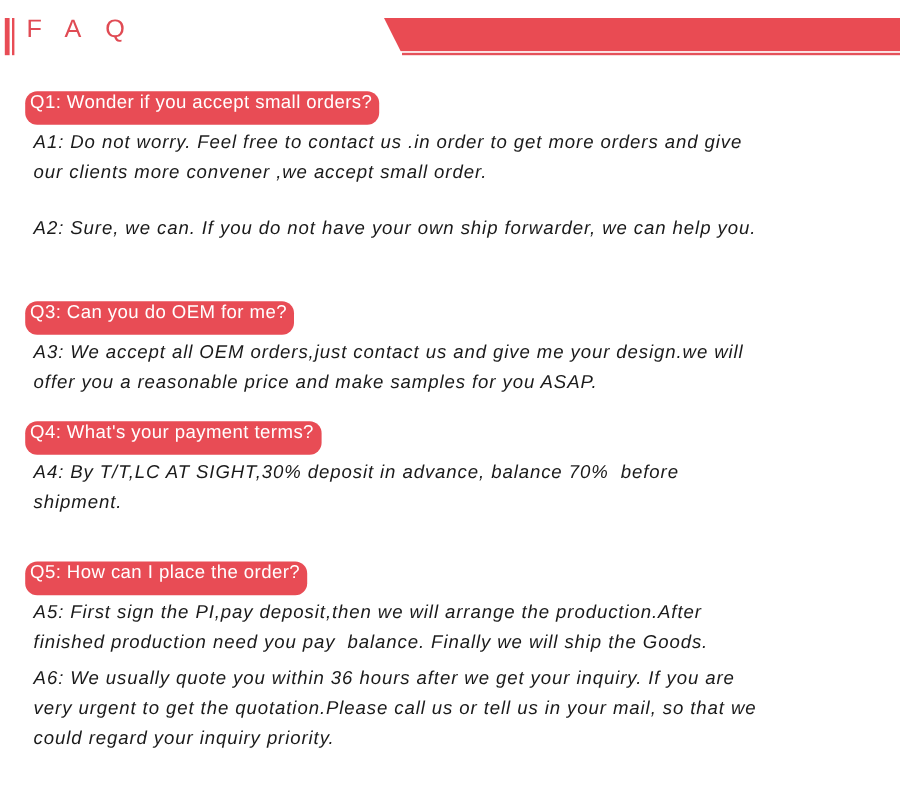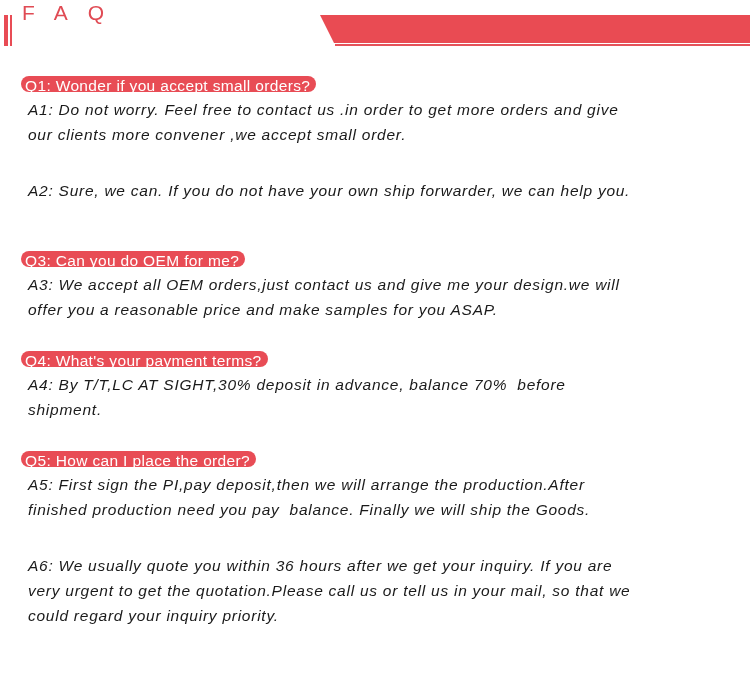--- a/index.html
+++ b/index.html
@@ -28,21 +28,21 @@
       background: #e84c55;
     }
     .bar-left-2 {
       position: absolute;
       left: 10px; top: 15px;
       width: 2px; height: 31px;
       background: #e84c55;
     }
     .faq-title {
       position: absolute;
-      left: 22px; top: 0;
+      left: 22px; top: 12px;
       font-size: 21px;
       letter-spacing: 20px;
       color: #e04b54;
       line-height: 26px;
       font-weight: normal;
     }
     .red-banner {
       position: absolute;
       left: 320px; top: 15px;
       width: 430px; height: 28px;
@@ -65,21 +65,21 @@
       position: absolute;
       left: 21px;
       width: 700px;
     }
     .question {
       display: inline-block;
       background: #e84c55;
       color: #ffffff;
       font-size: 15.5px;
       line-height: 20px;
-      height: 16px;
+      height: 28px;
       padding: 0 6px 0 4px;
       border-radius: 10px;
       letter-spacing: 0.35px;
       white-space: nowrap;
     }
     .answer {
       margin: 2px 0 0 7px;
       font-size: 15.5px;
       line-height: 25px;
       letter-spacing: 0.75px;
@@ -112,21 +112,21 @@
   <div class="faq-item" style="top:251px">
     <div class="question">Q3: Can you do OEM for me?</div>
     <div class="answer"><span>A3: We accept all OEM orders,just contact us and give me your design.we will</span><br><span>offer you a reasonable price and make samples for you ASAP.</span></div>
   </div>
 
   <div class="faq-item" style="top:351px">
     <div class="question">Q4: What's your payment terms?</div>
     <div class="answer"><span>A4: By T/T,LC AT SIGHT,30% deposit in advance, balance 70%  before</span><br><span>shipment.</span></div>
   </div>
 
-  <div class="faq-item" style="top:451px">
+  <div class="faq-item" style="top:468px">
     <div class="question">Q5: How can I place the order?</div>
     <div class="answer"><span>A5: First sign the PI,pay deposit,then we will arrange the production.After</span><br><span>finished production need you pay  balance. Finally we will ship the Goods.</span></div>
   </div>
 
   <div class="faq-item" style="top:551px">
     <div class="answer"><span>A6: We usually quote you within 36 hours after we get your inquiry. If you are</span><br><span>very urgent to get the quotation.Please call us or tell us in your mail, so that we</span><br><span>could regard your inquiry priority.</span></div>
   </div>
 </div>
 
 </body></html>

